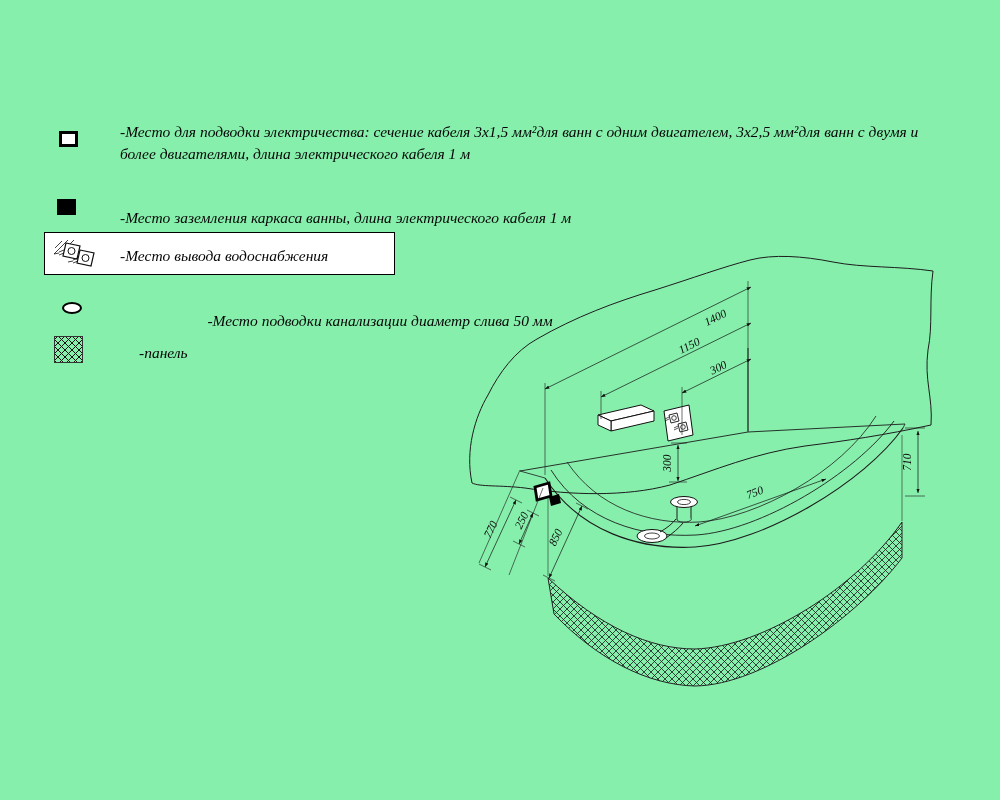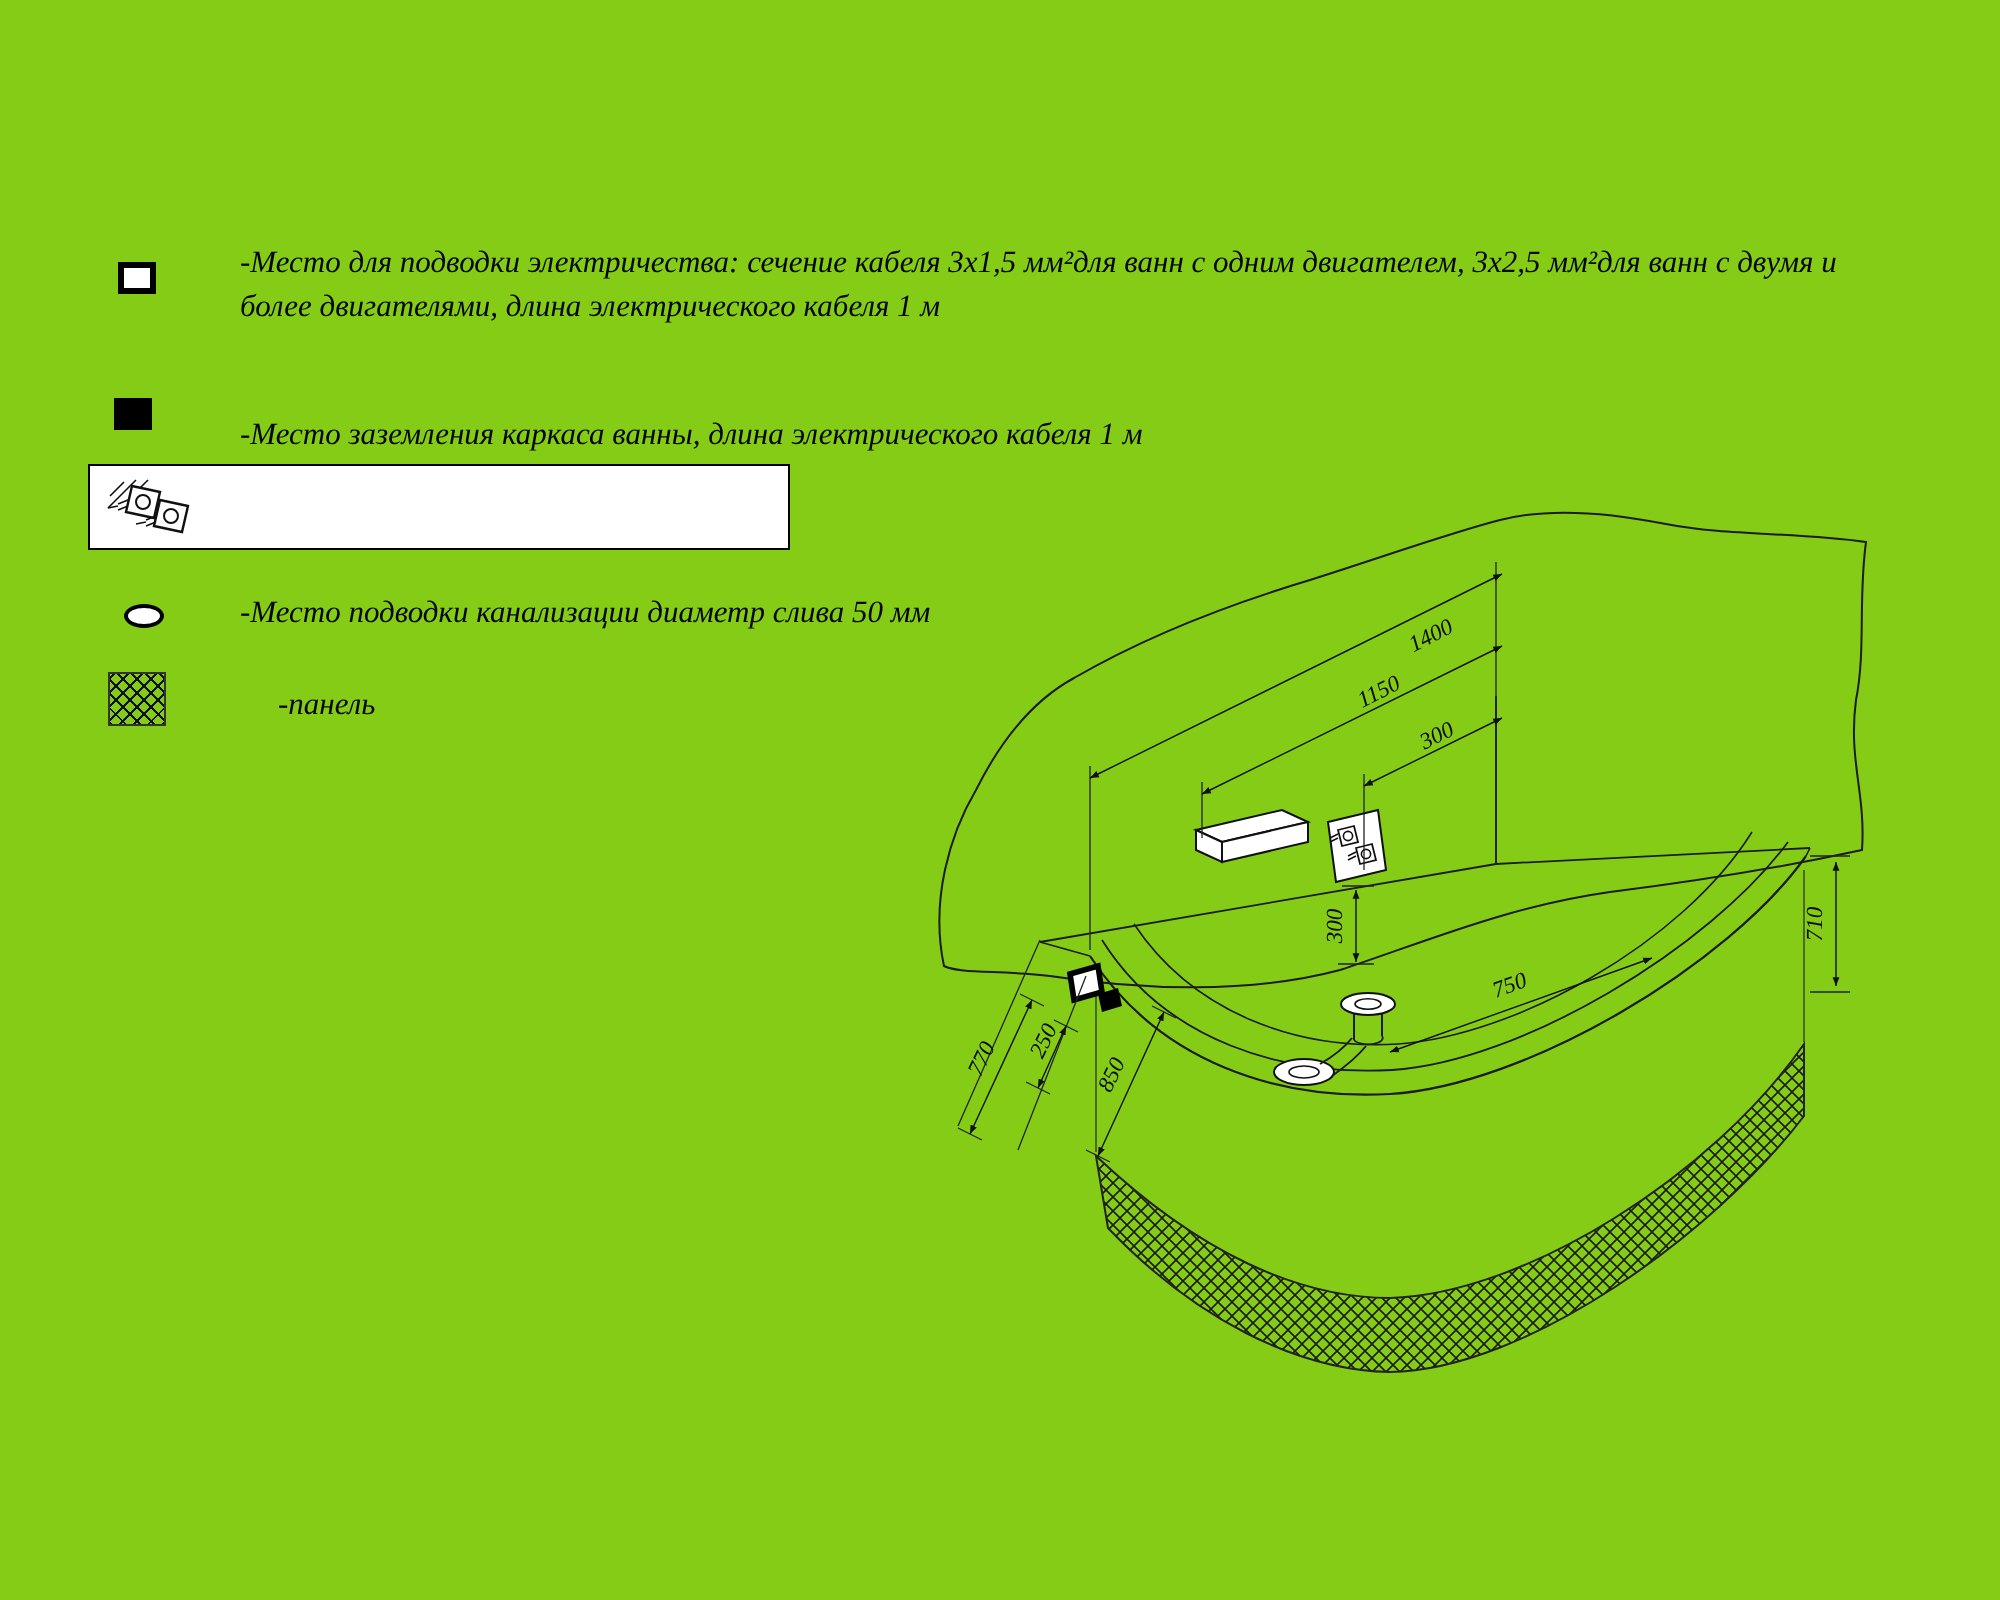--- a/index.html
+++ b/index.html
@@ -1,16 +1,16 @@
 <!DOCTYPE html>
 <html><head>
 <meta charset="utf-8">
 <style>
   html,body{margin:0;padding:0;background:#ffffff;}
-  .page{position:relative;width:1000px;height:800px;background:#84cc16;overflow:hidden;
+  .page{position:relative;width:1000px;height:800px;background:#86efac;overflow:hidden;
         font-family:"Liberation Serif",serif;color:#000;}
   .legend-text{position:absolute;font-style:italic;font-size:15.5px;line-height:1.42;color:#050505;}
   .sym-electric{position:absolute;left:59px;top:131px;width:13px;height:10px;border:3.5px solid #000;background:#fff;}
   .sym-ground{position:absolute;left:57px;top:199px;width:19px;height:16px;background:#000;}
   .water-box{position:absolute;left:44px;top:232px;width:351px;height:43px;border:1.2px solid #000;box-sizing:border-box;background:#fff;}
   .sym-water{position:absolute;left:50px;top:236px;width:62px;height:38px;}
   .sym-drain{position:absolute;left:62px;top:302px;width:16px;height:8px;border:2.5px solid #000;border-radius:50%;background:#fff;}
   .sym-panel{position:absolute;left:54px;top:336px;width:27px;height:25px;border:1px solid #333;
      background-image:
        repeating-linear-gradient(45deg,#111 0 1px,transparent 1px 5px),
@@ -36,23 +36,24 @@
       <path d="M12,5 L5,12 M18,4 L4,18 M24,4 L14,14"></path>
     </g>
     <g>
       <path d="M16,7 L30,10 L27,23 L13,20 Z" fill="#fff" stroke="#111" stroke-width="1.2"></path>
       <circle cx="21.5" cy="15" r="3.5" fill="none" stroke="#111" stroke-width="1"></circle>
       <path d="M30,14 L44,17 L41,30 L27,27 Z" fill="#fff" stroke="#111" stroke-width="1.2"></path>
       <circle cx="35.5" cy="22" r="3.5" fill="none" stroke="#111" stroke-width="1"></circle>
       <path d="M9,16 L14,14 M9,19 L14,17 M23,24 L28,22 M23,27 L28,25 M4,18 L9,17 M18,26 L23,25" stroke="#111" stroke-width="0.8" fill="none"></path>
     </g>
   </svg>
+  <div class="legend-text" style="left:120px;top:245px;width:260px;">-Место вывода водоснабжения</div>
 
   <div class="sym-drain"></div>
-  <div class="legend-text" style="left:120px;top:296px;width:520px;">-Место подводки канализации диаметр слива 50 мм</div>
+  <div class="legend-text" style="left:120px;top:310px;width:520px;text-align:center;">-Место подводки канализации диаметр слива 50 мм</div>
 
   <div class="sym-panel"></div>
   <div class="legend-text" style="left:139px;top:342px;width:200px;">-панель</div>
 
   <svg class="drawing-svg" viewBox="0 0 500 465">
     <defs>
       <marker id="arw" viewBox="0 0 10 10" refX="9" refY="5" markerWidth="7" markerHeight="7" orient="auto-start-reverse">
         <path d="M0,1.5 L9,5 L0,8.5 Z" fill="#111"></path>
       </marker>
       <pattern id="xhatch" width="7" height="7" patternUnits="userSpaceOnUse">

